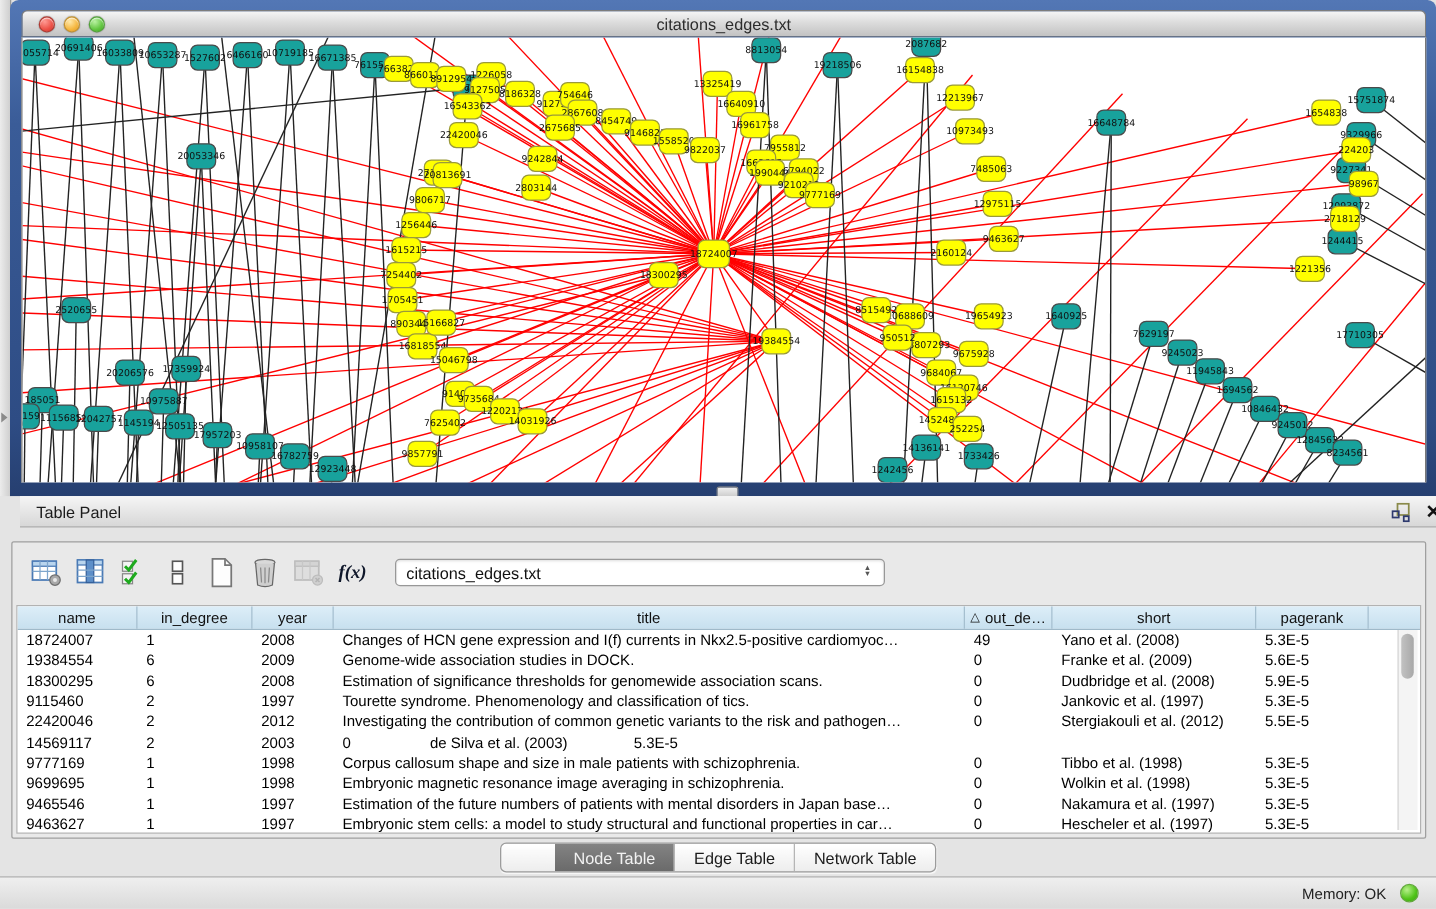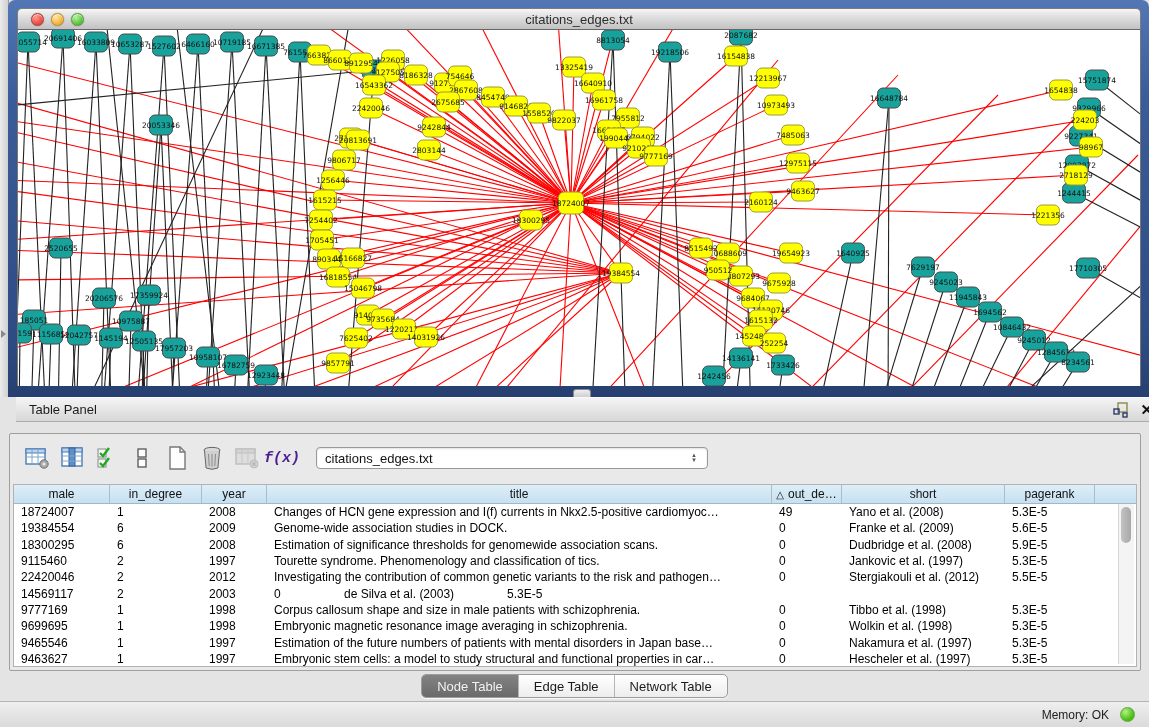--- a/index.html
+++ b/index.html
@@ -38,41 +38,41 @@
   .table-panel{position:absolute;left:0;top:397px;width:1149px;height:330px;background:#e4e4e4;}
   .tp-header{position:absolute;left:16px;top:0;width:100%;height:25px;
     background:linear-gradient(#f4f4f4,#d7d7d7);border-top:1px solid #fbfbfb;border-bottom:1px solid #ababab;box-sizing:border-box;}
   .tp-title{position:absolute;left:13px;top:4px;font-size:13px;color:#1c1c1c;}
   .tp-float{position:absolute;right:36px;top:4px;width:16px;height:16px;cursor:default;}
   .tp-close{position:absolute;right:12px;top:2px;font-size:15px;font-weight:bold;color:#111;line-height:20px;}
   .tp-inner{position:absolute;left:9px;top:36px;right:8px;height:238px;
     border:1px solid #9f9f9f;border-radius:2px;background:#e9e9e9;box-sizing:border-box;}
   .toolbar{position:absolute;left:0;top:0;right:0;height:48px;display:flex;align-items:center;padding-left:12px;}
   .tool{width:30px;height:28px;display:flex;align-items:center;justify-content:center;margin-right:5px;}
-  .fx-label{font-family:Liberation Mono, monospace;font-style:italic;font-size:15px;color:#4c1d95;font-weight:bold;}
+  .fx-label{font-family:Liberation Serif, serif;font-style:italic;font-size:15px;color:#0f172a;font-weight:bold;}
   .dropdown{margin-left:14px;width:392px;height:22px;background:#fff;border:1px solid #989898;border-radius:4px;
     display:flex;align-items:center;padding:0 8px;font-size:13px;color:#111;box-sizing:border-box;
     box-shadow:inset 0 1px 2px rgba(0,0,0,.12);}
   .dd-value{flex:1;}
   .dd-stepper{display:flex;flex-direction:column;font-size:6px;line-height:5px;color:#555;margin-right:2px;}
   
   .tablebox{position:absolute;left:3px;right:3px;top:50px;bottom:3px;background:#fff;border:1px solid #b2b2b2;box-sizing:border-box;overflow:hidden;}
   .thead{display:flex;height:18px;background:linear-gradient(#ddeef8,#c7e0ef);border-bottom:1px solid #9fb9c9;}
   .th{display:flex;align-items:center;justify-content:center;font-size:12px;color:#111;
     border-right:1px solid #a5bfcf;box-sizing:border-box;overflow:hidden;white-space:nowrap;}
   .th .sort-glyph{margin-right:4px;font-size:10px;}
   .tbody .tr{display:flex;height:16.3px;align-items:center;}
   .td{font-size:12px;color:#000;padding-left:7px;box-sizing:border-box;overflow:hidden;white-space:nowrap;}
   .c0{width:96px}.c1{width:92px}.c2{width:65px}.c3{width:505px}.c4{width:70px}.c5{width:163px}.c6{width:90px}
   .vscroll{position:absolute;top:19px;right:2px;bottom:2px;width:15px;background:#f4f4f4;border-left:1px solid #d5d5d5;}
   .vthumb{position:absolute;top:3px;left:2px;width:10px;height:36px;background:linear-gradient(to right,#c2c2c2,#a8a8a8);border-radius:6px;}
   
   .tabs-row{position:absolute;left:0;top:277px;width:100%;display:flex;justify-content:center;}
   .segmented{display:flex;height:22px;border:1px solid #9c9c9c;border-radius:5px;overflow:hidden;
-    background:linear-gradient(#ffffff,#ededed);box-shadow:0 1px 1px rgba(255,255,255,.8);}
+    background:linear-gradient(#ffffff,#ededed);box-shadow:0 1px 1px rgba(255,255,255,.8);padding-left:43px;}
   .tab{display:flex;align-items:center;padding:0 15px;font-size:13px;color:#1b1b1b;border-left:1px solid #b5b5b5;}
   .tab:first-child{border-left:none;}
   .tab.selected{background:linear-gradient(#838383,#6a6a6a);color:#f2f2f2;}
   
   .status-bar{position:absolute;left:0;bottom:0;width:1149px;height:26px;
     background:linear-gradient(#efefef,#dadada);border-top:1px solid #b3b3b3;box-sizing:border-box;}
   .mem-label{position:absolute;right:40px;top:6px;font-size:12px;color:#222;}
   .mem-dot{position:absolute;right:14px;top:5px;width:15px;height:15px;border-radius:50%;
     background:radial-gradient(circle at 35% 30%,#b7f08a,#4fc318 60%,#3aa30e);border:1px solid #64a93e;box-sizing:border-box;}
 </style>
@@ -838,21 +838,21 @@
         <span class="dd-stepper">
             <span>▲</span>
             <span>▼</span>
           </span>
       </div>
     </div>
 
     <div class="tablebox">
       <div class="thead" id="thead-row">
           <div class="th c0">
-            <span>male</span>
+            <span>name</span>
           </div>
           <div class="th c1">
             <span>in_degree</span>
           </div>
           <div class="th c2">
             <span>year</span>
           </div>
           <div class="th c3">
             <span>title</span>
           </div>

